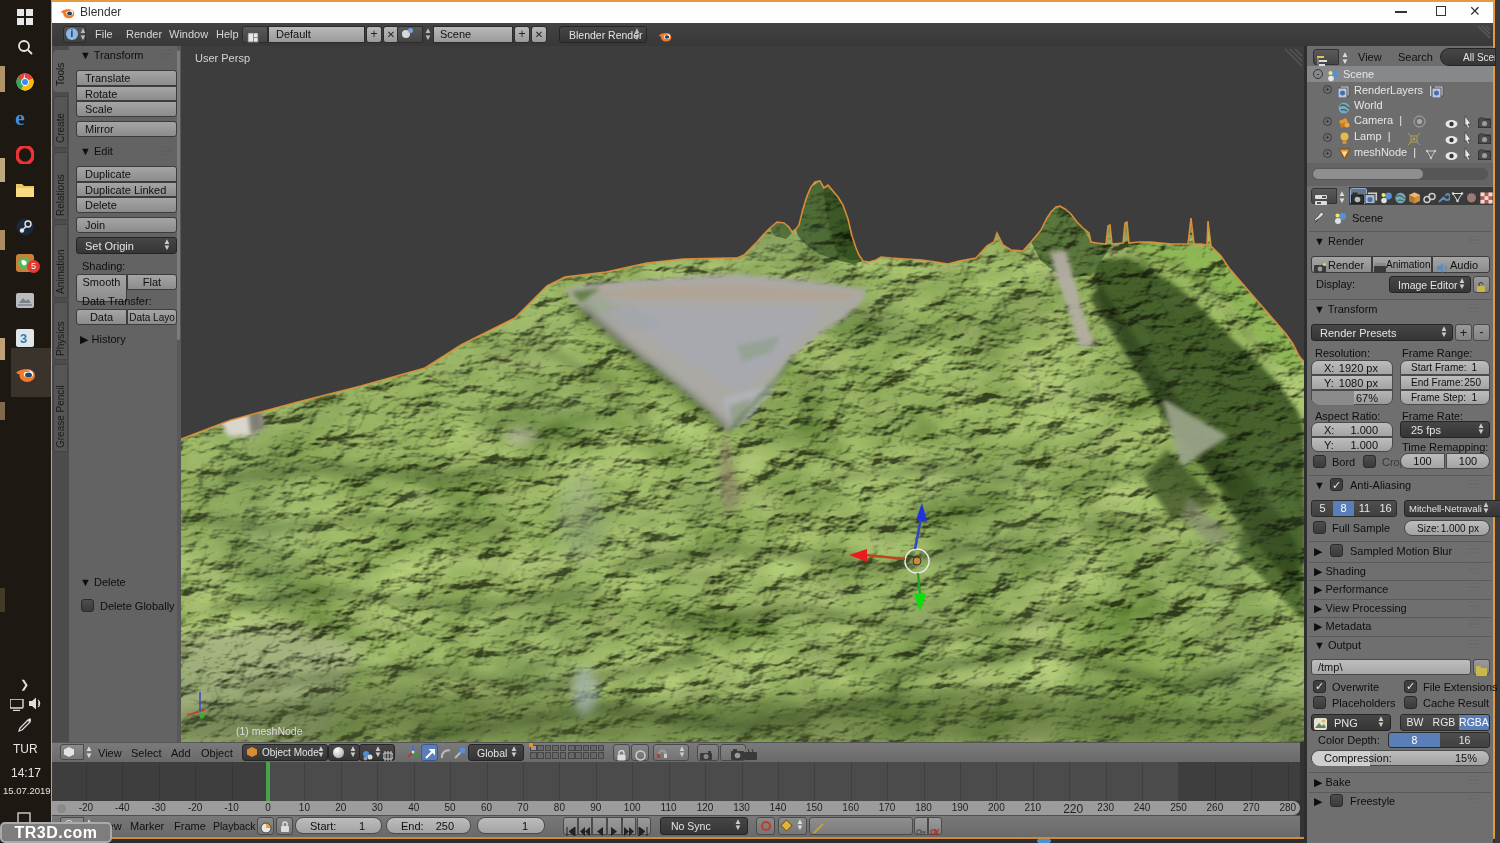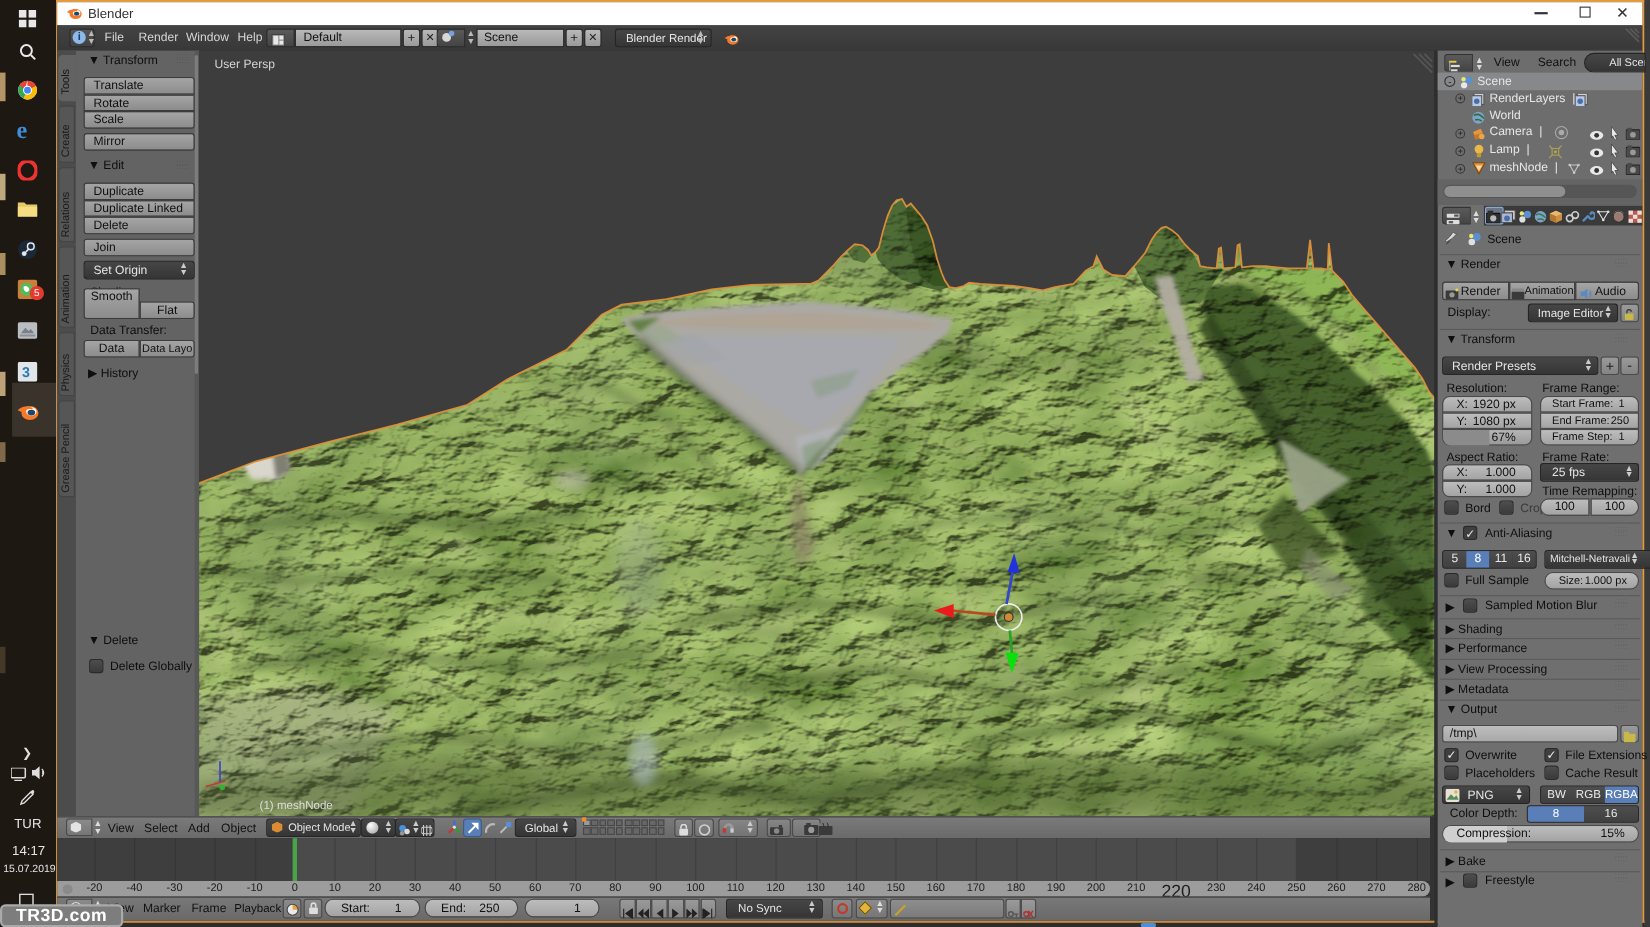--- a/index.html
+++ b/index.html
@@ -196,21 +196,21 @@
 <div class="btn" style="left:76px;top:101px;width:101px;height:16px;border-radius:0 0 3px 3px;line-height:15px;text-align:left;padding-left:8px">Scale</div>
 <div class="btn" style="left:76px;top:121px;width:101px;height:16px;line-height:15px;text-align:left;padding-left:8px">Mirror</div>
 <div class="abs phdr" style="left:80px;top:145px">▼ Edit</div>
 <div class="btn" style="left:76px;top:166px;width:101px;height:16px;border-radius:3px 3px 0 0;line-height:15px;text-align:left;padding-left:8px">Duplicate</div>
 <div class="btn" style="left:76px;top:182px;width:101px;height:15px;border-radius:0;line-height:14px;text-align:left;padding-left:8px">Duplicate Linked</div>
 <div class="btn" style="left:76px;top:197px;width:101px;height:16px;border-radius:0 0 3px 3px;line-height:15px;text-align:left;padding-left:8px">Delete</div>
 <div class="btn" style="left:76px;top:217px;width:101px;height:16px;line-height:15px;text-align:left;padding-left:8px">Join</div>
 <div class="dbtn" style="left:76px;top:237px;width:101px;height:17px;line-height:16px;padding-left:8px">Set Origin</div>
 <div class="abs" style="left:163px;top:239px;color:#ccc;font-size:8px;line-height:6px">▲<br>▼</div>
 <div class="abs phdr" style="left:82px;top:260px">Shading:</div>
-<div class="btn" style="left:76px;top:262px;width:51px;height:28px;border-radius:3px 0 0 3px;line-height:15px">Smooth</div>
+<div class="btn" style="left:76px;top:274px;width:51px;height:28px;border-radius:3px 0 0 3px;line-height:15px">Smooth</div>
 <div class="btn" style="left:127px;top:274px;width:50px;height:16px;border-radius:0 3px 3px 0;line-height:15px">Flat</div>
 <div class="abs phdr" style="left:82px;top:295px">Data Transfer:</div>
 <div class="btn" style="left:76px;top:309px;width:51px;height:16px;border-radius:3px 0 0 3px;line-height:15px">Data</div>
 <div class="btn" style="left:127px;top:309px;width:50px;height:16px;border-radius:0 3px 3px 0;line-height:15px;font-size:10px">Data Layo</div>
 <div class="abs phdr" style="left:80px;top:333px">▶ History</div>
 <div class="abs phdr" style="left:80px;top:576px">▼ Delete</div>
 <div class="chk" style="left:81px;top:599px"></div>
 <div class="abs phdr" style="left:100px;top:600px">Delete Globally</div>
 </div>
 
@@ -502,21 +502,21 @@
       <div class="abs" style="left:691.0px;top:802px;width:28px;text-align:center;color:#1e1e1e;font-size:10px">120</div>
       <div class="abs" style="left:727.5px;top:802px;width:28px;text-align:center;color:#1e1e1e;font-size:10px">130</div>
       <div class="abs" style="left:763.9px;top:802px;width:28px;text-align:center;color:#1e1e1e;font-size:10px">140</div>
       <div class="abs" style="left:800.3px;top:802px;width:28px;text-align:center;color:#1e1e1e;font-size:10px">150</div>
       <div class="abs" style="left:836.7px;top:802px;width:28px;text-align:center;color:#1e1e1e;font-size:10px">160</div>
       <div class="abs" style="left:873.1px;top:802px;width:28px;text-align:center;color:#1e1e1e;font-size:10px">170</div>
       <div class="abs" style="left:909.6px;top:802px;width:28px;text-align:center;color:#1e1e1e;font-size:10px">180</div>
       <div class="abs" style="left:946.0px;top:802px;width:28px;text-align:center;color:#1e1e1e;font-size:10px">190</div>
       <div class="abs" style="left:982.4px;top:802px;width:28px;text-align:center;color:#1e1e1e;font-size:10px">200</div>
       <div class="abs" style="left:1018.8px;top:802px;width:28px;text-align:center;color:#1e1e1e;font-size:10px">210</div>
-      <div class="abs" style="left:1055.2px;top:802px;width:28px;text-align:center;color:#1e1e1e;font-size:16px">220</div>
+      <div class="abs" style="left:1055.2px;top:802px;width:28px;text-align:right;color:#1e1e1e;font-size:12px">220</div>
       <div class="abs" style="left:1091.7px;top:802px;width:28px;text-align:center;color:#1e1e1e;font-size:10px">230</div>
       <div class="abs" style="left:1128.1px;top:802px;width:28px;text-align:center;color:#1e1e1e;font-size:10px">240</div>
       <div class="abs" style="left:1164.5px;top:802px;width:28px;text-align:center;color:#1e1e1e;font-size:10px">250</div>
       <div class="abs" style="left:1200.9px;top:802px;width:28px;text-align:center;color:#1e1e1e;font-size:10px">260</div>
       <div class="abs" style="left:1237.3px;top:802px;width:28px;text-align:center;color:#1e1e1e;font-size:10px">270</div>
       <div class="abs" style="left:1273.8px;top:802px;width:28px;text-align:center;color:#1e1e1e;font-size:10px">280</div>
     </div>
 
 <div class="abs" style="left:52px;top:815px;width:1248px;height:22px;background:linear-gradient(#787878,#696969);border-top:1px solid #505050"></div>
 <div id="thdr">

